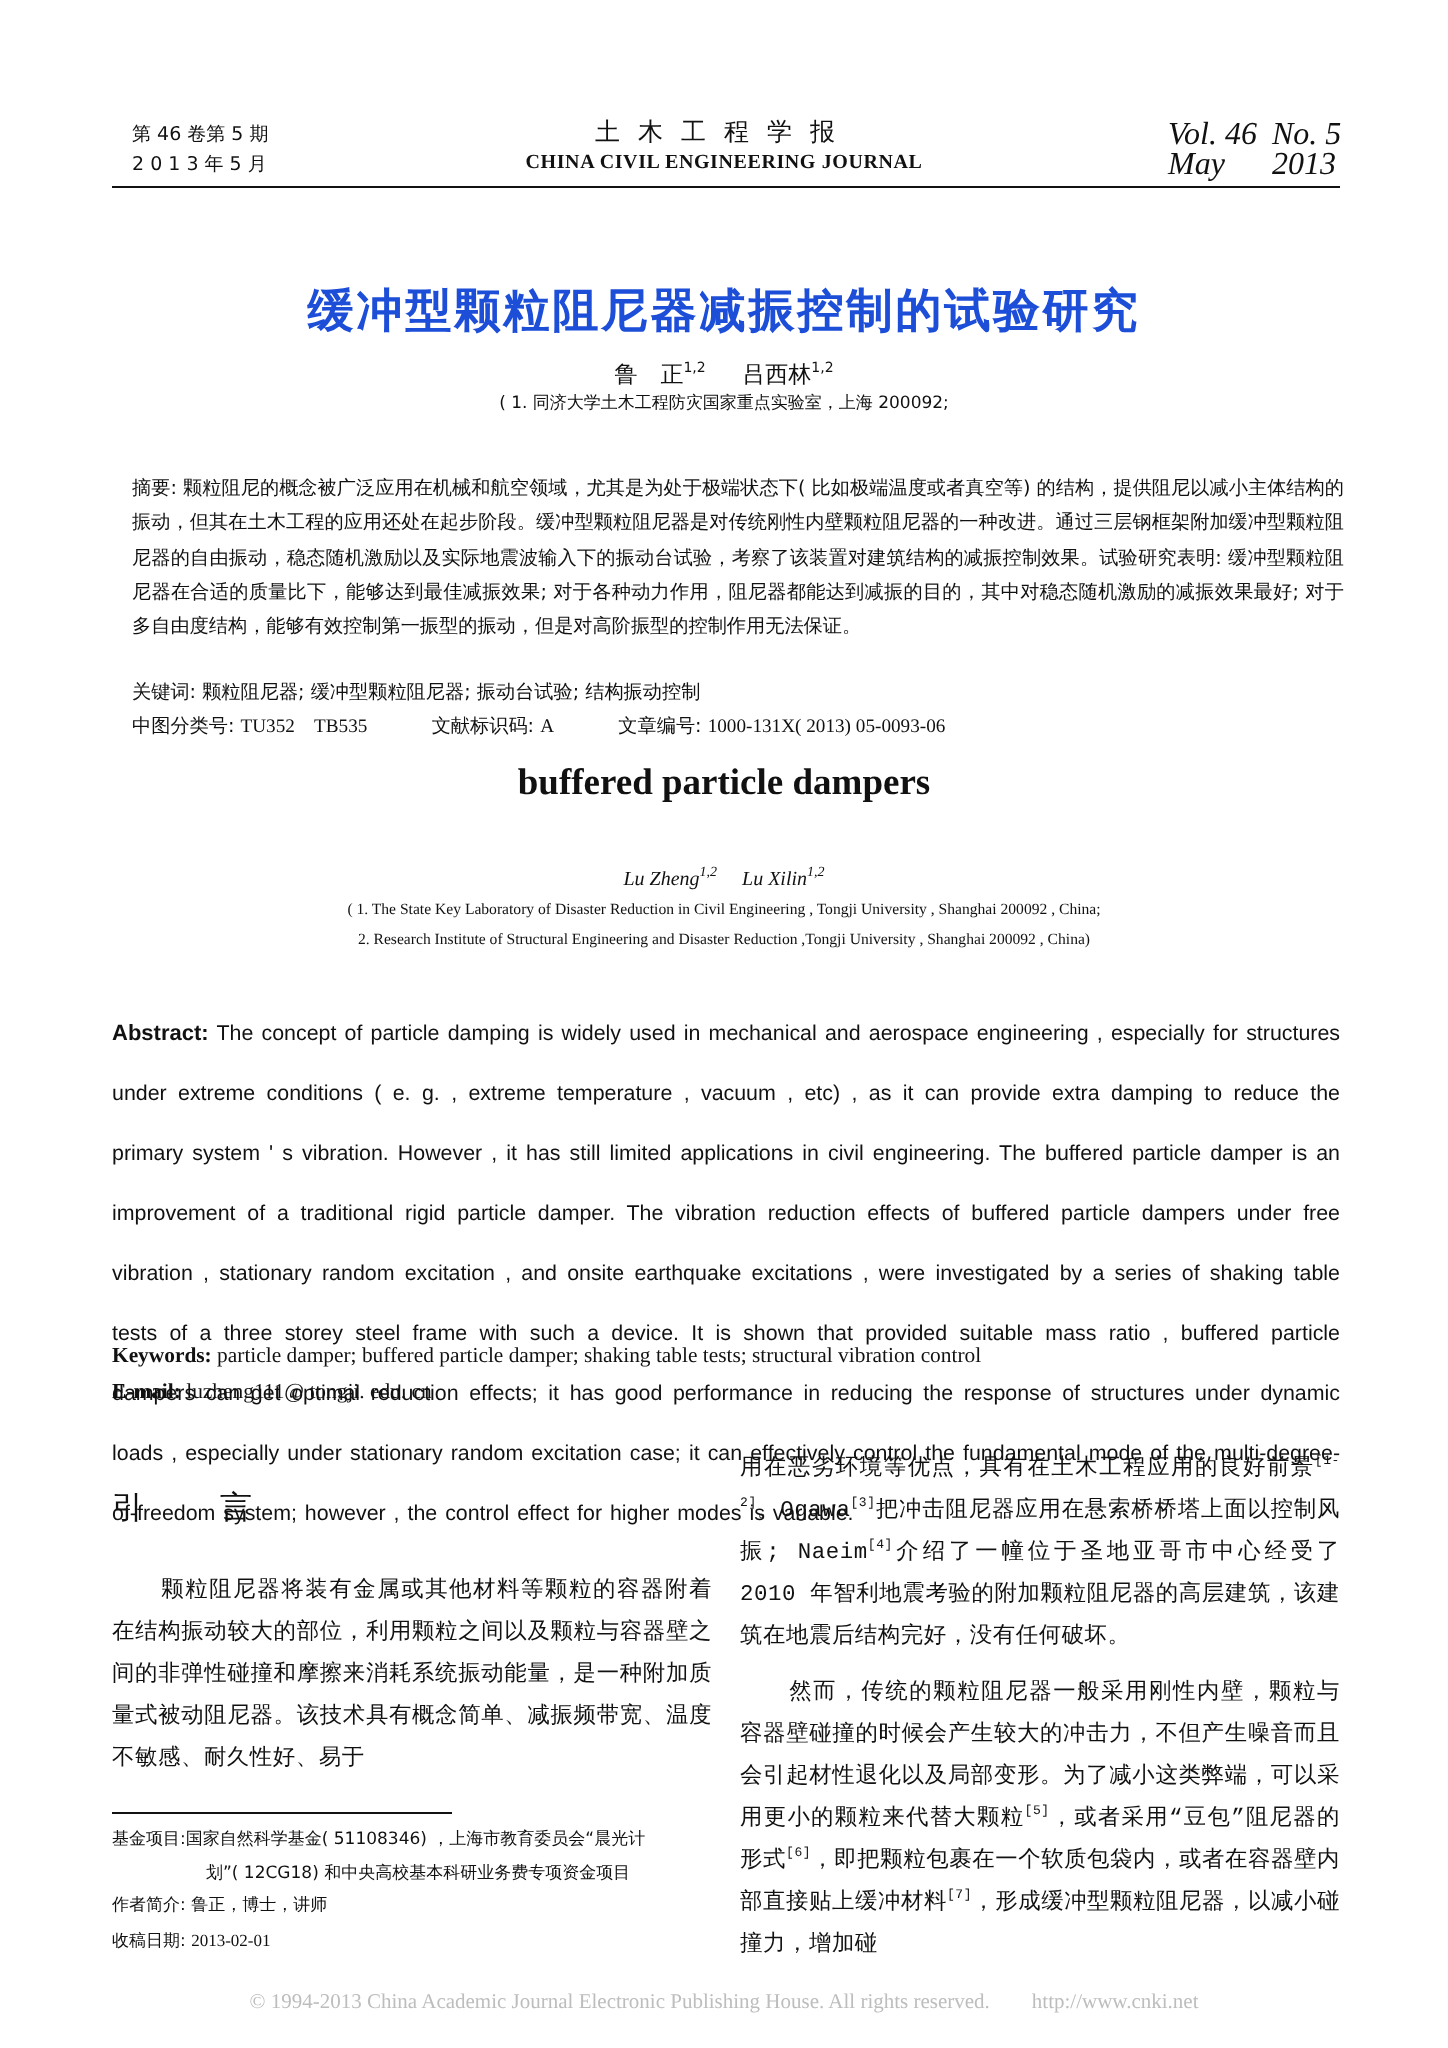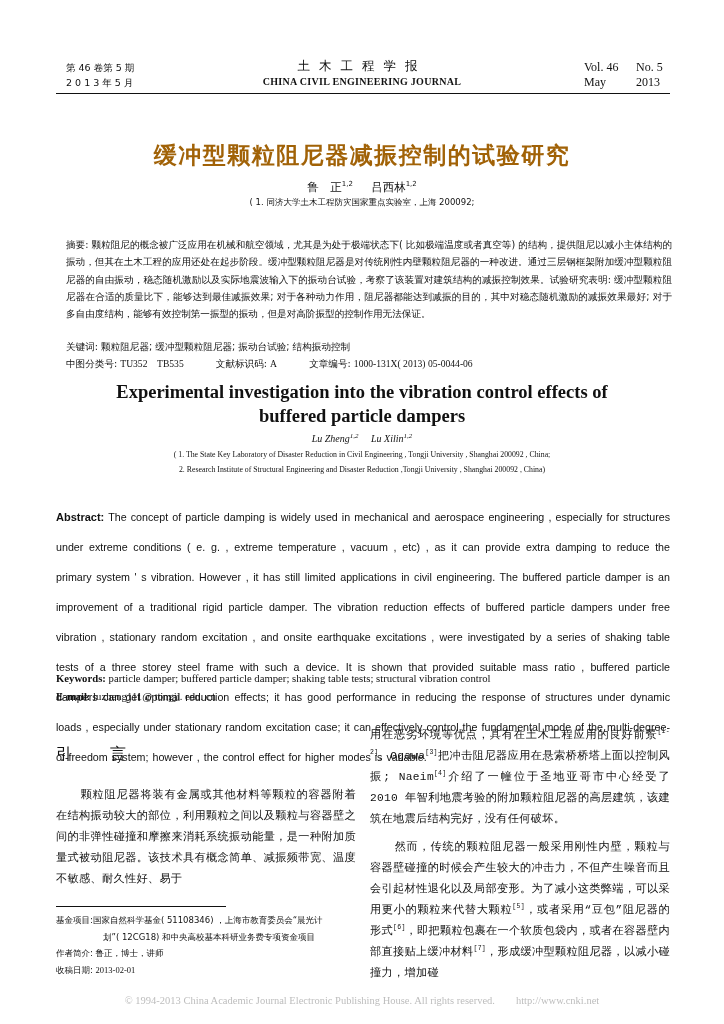--- a/index.html
+++ b/index.html
@@ -4,27 +4,27 @@
   <style>
     html, body { margin: 0; padding: 0; background: #ffffff; }
     body { width: 724px; height: 1024px; position: relative; overflow: hidden; color: #111; font-family: "DejaVu Sans", sans-serif; }
     .abs { position: absolute; }
 
     
     .hdr-left { left: 66px; top: 60px; font-size: 9.5px; line-height: 15px; }
     .hdr-center { left: 0; width: 724px; top: 58px; text-align: center; }
     .hdr-journal-cn { font-size: 12.5px; letter-spacing: 9px; line-height: 16px; }
     .hdr-journal-en { font-family: "Liberation Serif", serif; font-size: 10px; font-weight: bold; line-height: 16px; letter-spacing: 0.3px; }
-    .hdr-right { left: 584px; top: 60px; font-family: "Liberation Serif", serif; font-size: 12px; line-height: 15px; }
+    .hdr-right { left: 584px; top: 60px; font-family: "Liberation Serif", serif; font-size: 16px; line-height: 15px; font-style: italic; }
     .hdr-right .row { display: flex; }
     .hdr-right .c1 { width: 52px; }
     .hdr-rule { left: 56px; top: 93px; width: 614px; height: 0; border-top: 1.3px solid #111; }
 
     
-    .cn-title { left: 0; width: 724px; top: 140px; text-align: center; font-size: 23px; letter-spacing: 1.5px; font-weight: bold; color: #a16207; }
+    .cn-title { left: 0; width: 724px; top: 140px; text-align: center; font-size: 23px; letter-spacing: 1.5px; font-weight: bold; color: #1d4ed8; }
     .cn-authors { left: 0; width: 724px; top: 180px; text-align: center; font-size: 11.5px; }
     .cn-authors sup, .en-authors sup { font-size: 7px; }
     .cn-affil { left: 0; width: 724px; top: 195px; text-align: center; font-size: 8.5px; line-height: 15px; }
 
     
     .cn-abs { left: 66px; top: 236px; width: 606px; font-size: 9.6px; line-height: 17.3px; text-align: justify; }
     .cn-abs .lbl { font-weight: normal; }
     .cn-meta { left: 66px; width: 606px; font-size: 9.6px; line-height: 17px; }
     .cn-meta .sp { display: inline-block; width: 26px; }
     .serif { font-family: "Liberation Serif", serif; }
@@ -96,25 +96,24 @@
   <span>颗粒阻尼器;  缓冲型颗粒阻尼器;  振动台试验;  结构振动控制</span>
 </div>
 <div class="abs cn-meta" style="top:355px;">
   <span>中图分类号:</span>
   <span class="serif">TU352　TB535</span>
   <span class="sp"></span>
   <span>文献标识码:</span>
   <span class="serif">A</span>
   <span class="sp"></span>
   <span>文章编号:</span>
-  <span class="serif">1000-131X( 2013) 05-0044-06</span>
+  <span class="serif">1000-131X( 2013) 05-0093-06</span>
 </div>
 
 <div class="abs en-title">
-  <div>Experimental investigation into the vibration control effects of</div>
   <div>buffered particle dampers</div>
 </div>
 <div class="abs en-authors">
   <span>Lu Zheng</span><sup>1,2</sup>
   &nbsp;&nbsp;&nbsp;
   <span>Lu Xilin</span><sup>1,2</sup>
 </div>
 <div class="abs en-affil">
   <div>( 1. The State Key Laboratory of Disaster Reduction in Civil Engineering , Tongji University , Shanghai 200092 , China;</div>
   <div>2. Research Institute of Structural Engineering and Disaster Reduction ,Tongji University , Shanghai 200092 , China)</div>

